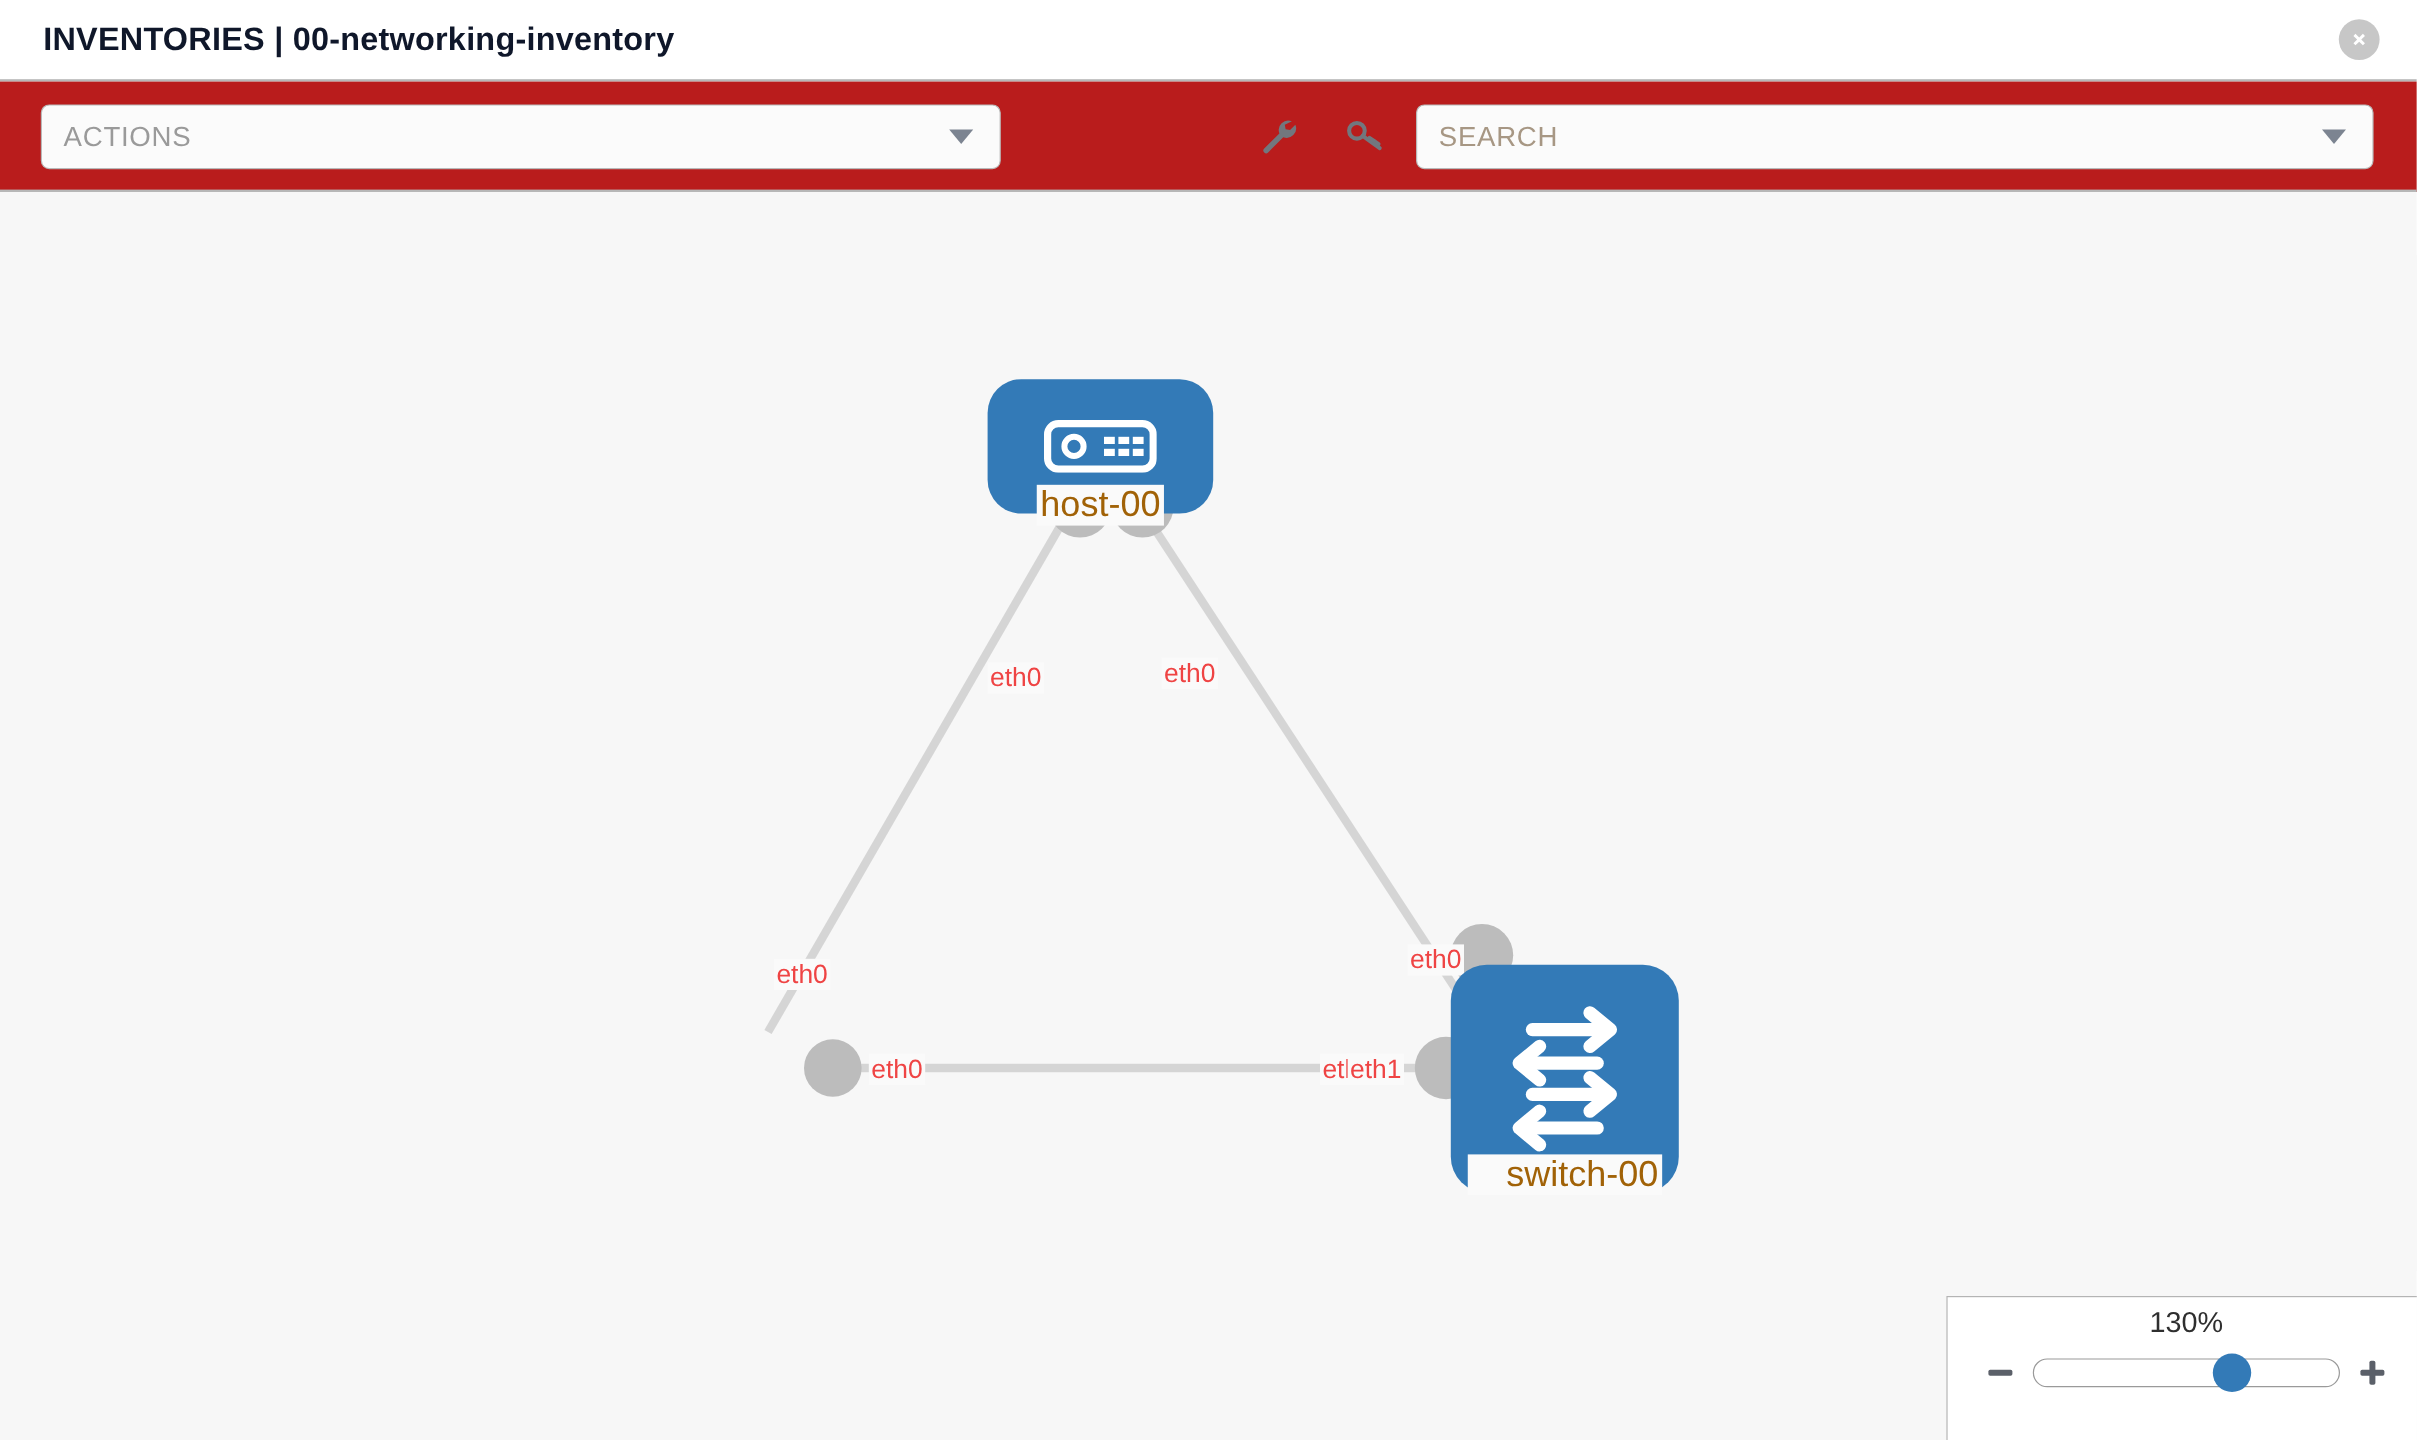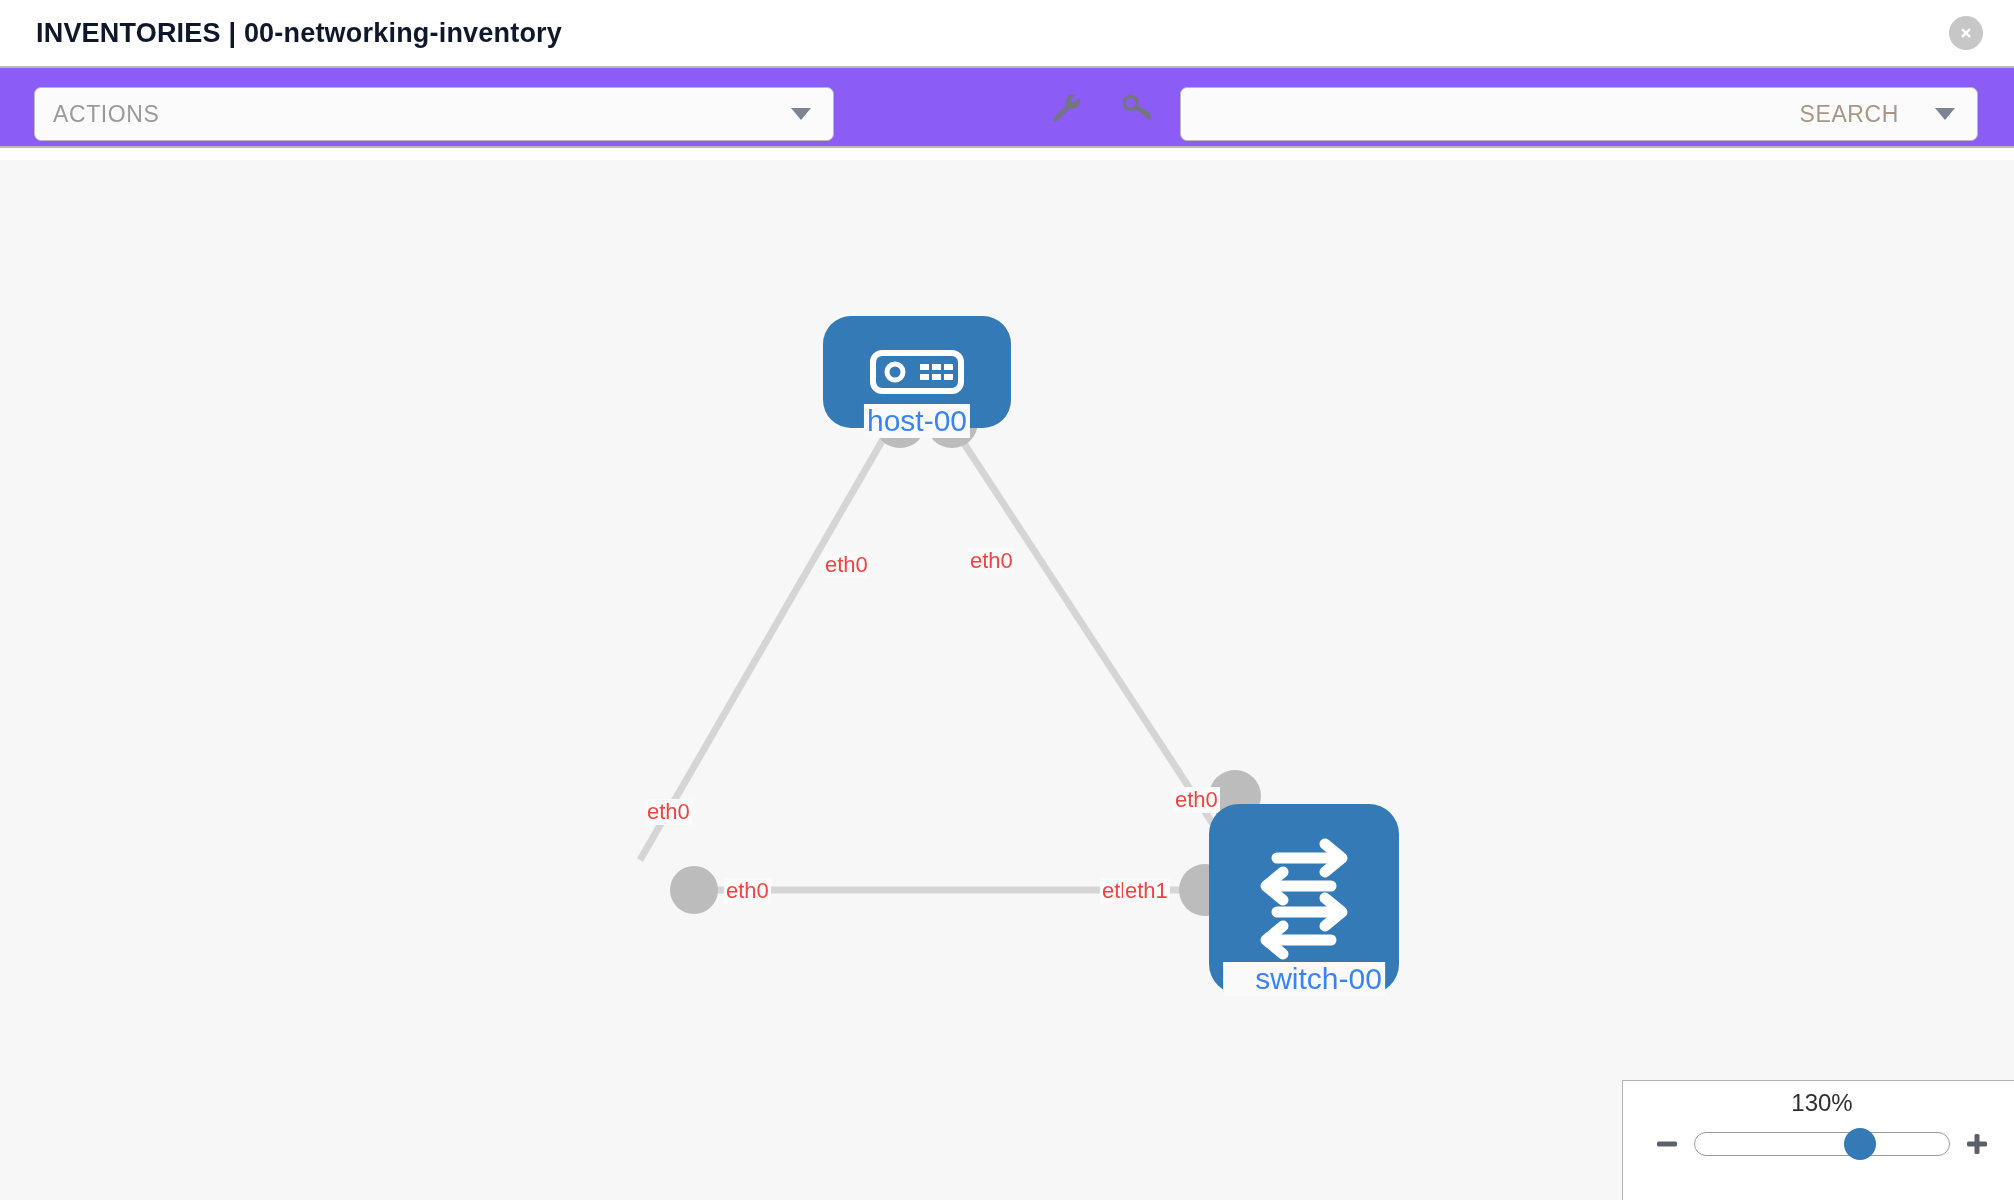--- a/index.html
+++ b/index.html
@@ -30,22 +30,22 @@
     transform: translateY(-50%);
     width: 34px; height: 34px; border-radius: 50%;
     background: #c7c7c7; cursor: pointer;
     display: flex; align-items: center; justify-content: center;
   }
   .close-btn svg { display:block; }
 
   
   .toolbar {
     position: absolute; left: 0; top: 68px;
-    width: 2014px; height: 80px;
-    background: #8b5cf6;
+    width: 2014px; height: 92px;
+    background: #b91c1c;
     border-bottom: 2px solid #b7b7b7;
     text-decoration: underline;
   }
   .actions-select {
     position: absolute; left: 34px; top: 19px;
     width: 800px; height: 54px;
     background: #fbfbfb;
     border: 1px solid #b9b9b9; border-radius: 7px;
     display: flex; align-items: center;
     cursor: pointer;
@@ -75,21 +75,20 @@
     width: 798px; height: 54px;
     background: #fbfbfb;
     border: 1px solid #b9b9b9; border-radius: 7px;
     display: flex; align-items: center;
   }
   .search-input {
     border: none; outline: none; background: transparent;
     margin-left: 18px; width: 700px;
     font-size: 23px; font-family: "Liberation Sans", sans-serif;
     color: #3f3f3f;
-    text-align: right;
   }
   .search-input::placeholder { color: #a79784; letter-spacing: 0.6px; }
 
   
   .canvas {
     position: absolute; left: 0; top: 160px;
     width: 2014px; height: 1040px;
     background: #f7f7f7;
     overflow: hidden;
   }
@@ -97,21 +96,21 @@
 
   .node { position: absolute; cursor: pointer; }
   .node-shape {
     position: absolute; left: 0; top: 0;
     background: #337ab7;
     display: flex; align-items: center; justify-content: center;
   }
   .node-label {
     position: absolute; left: 50%; transform: translateX(-50%);
     white-space: nowrap;
-    font-size: 30px; color: #3b82f6;
+    font-size: 30px; color: #a16207;
     background: #fafafa; padding: 0 3px;
   }
 
   
   #node-host { left: 823px; top: 156px; width: 188px; height: 112px; }
   #node-host .node-shape { width: 188px; height: 112px; border-radius: 28px; }
   #node-host .node-label { top: 88px; }
 
   
   #node-router { left: 494px; top: 648px; width: 190px; height: 190px; }

